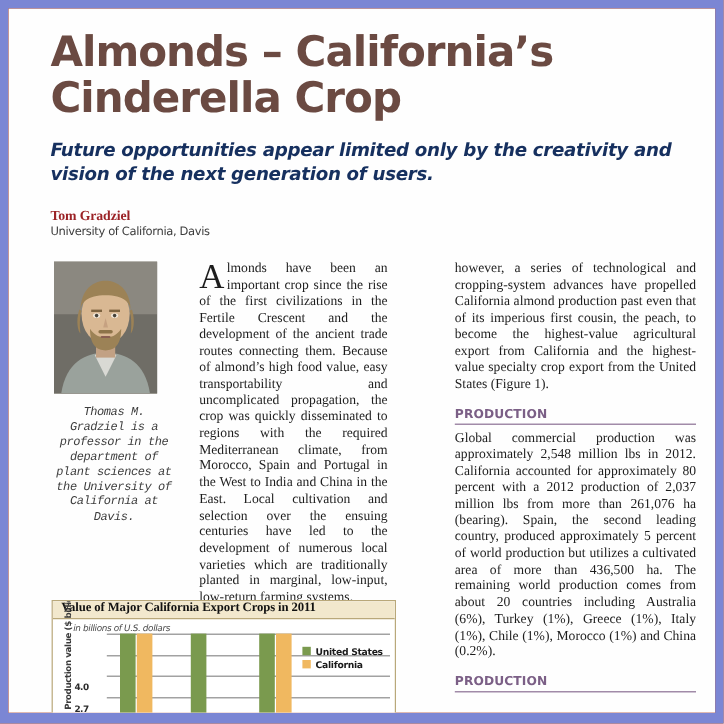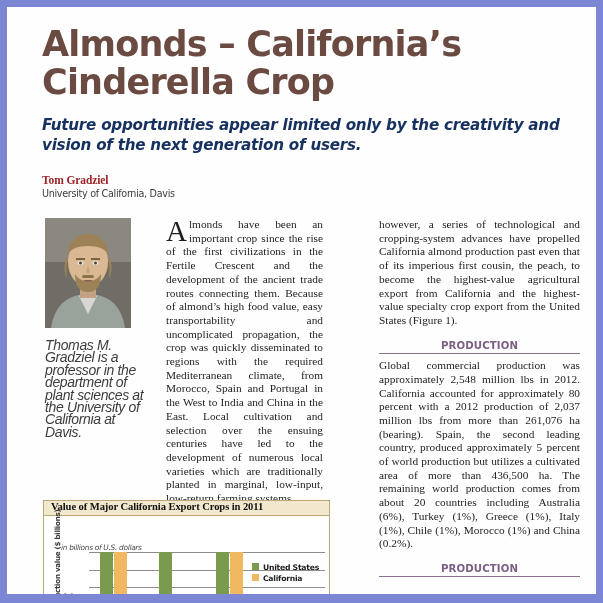--- a/index.html
+++ b/index.html
@@ -96,27 +96,28 @@
   #photo-frame {
     width: 86px;
     height: 110px;
     position: relative;
     overflow: hidden;
     background: #6e6a60;
   }
   #photo-frame svg { display: block; }
   #photo-caption {
     margin-top: 11px;
-    font-family: Liberation Sans, sans-serif;
+    font-family: Liberation Mono, monospace;
     font-style: italic;
-    font-size: 14px;
+    font-size: 10px;
     line-height: 12.4px;
     color: #3d3d3d;
     letter-spacing: -0.35px;
     width: 100px;
+    text-align: center;
   }
 
   
   .body-text {
     font-family: "Liberation Serif", serif;
     font-size: 11.35px;
     line-height: 13.7px;
     color: #1d1d1d;
     text-align: justify;
     margin: 0;
@@ -138,21 +139,20 @@
   .section-head {
     font-family: "DejaVu Sans", sans-serif;
     font-weight: bold;
     font-size: 10.2px;
     letter-spacing: 0.1px;
     color: #7b5f86;
     border-bottom: 1.3px solid #8b6f93;
     padding-bottom: 2.5px;
     margin: 12px 0 5px 0;
     display: block;
-    text-align: center;
   }
 
   
   #chart-box {
     position: absolute;
     left: 36px;
     top: 493px;
     width: 287px;
     height: 112px;
     border: 1px solid #b9a87a;
@@ -170,21 +170,20 @@
     padding: 0 0 3px 7px;
     letter-spacing: -0.1px;
   }
   #chart-units {
     font-family: "DejaVu Sans", sans-serif;
     font-style: italic;
     font-size: 7.4px;
     color: #4a4a4a;
     padding: 3px 0 0 17px;
     letter-spacing: -0.3px;
-    margin-top: 24px;
   }
   #plot-wrap {
     position: relative;
     width: 287px;
     height: 82px;
   }
   #y-axis-title {
     position: absolute;
     left: -20px;
     top: 26px;

